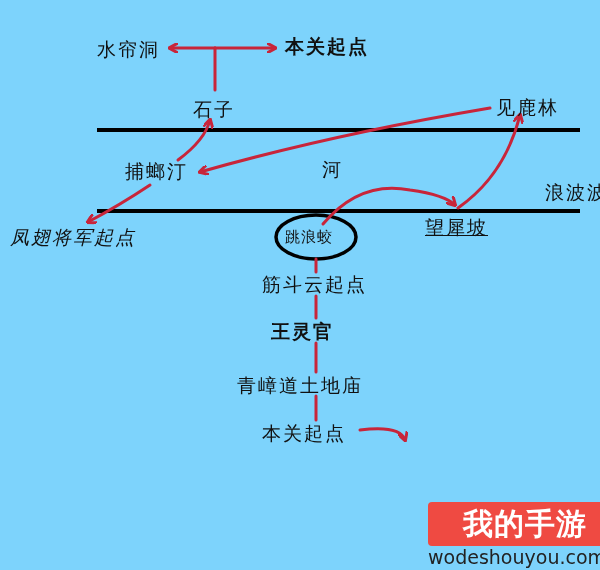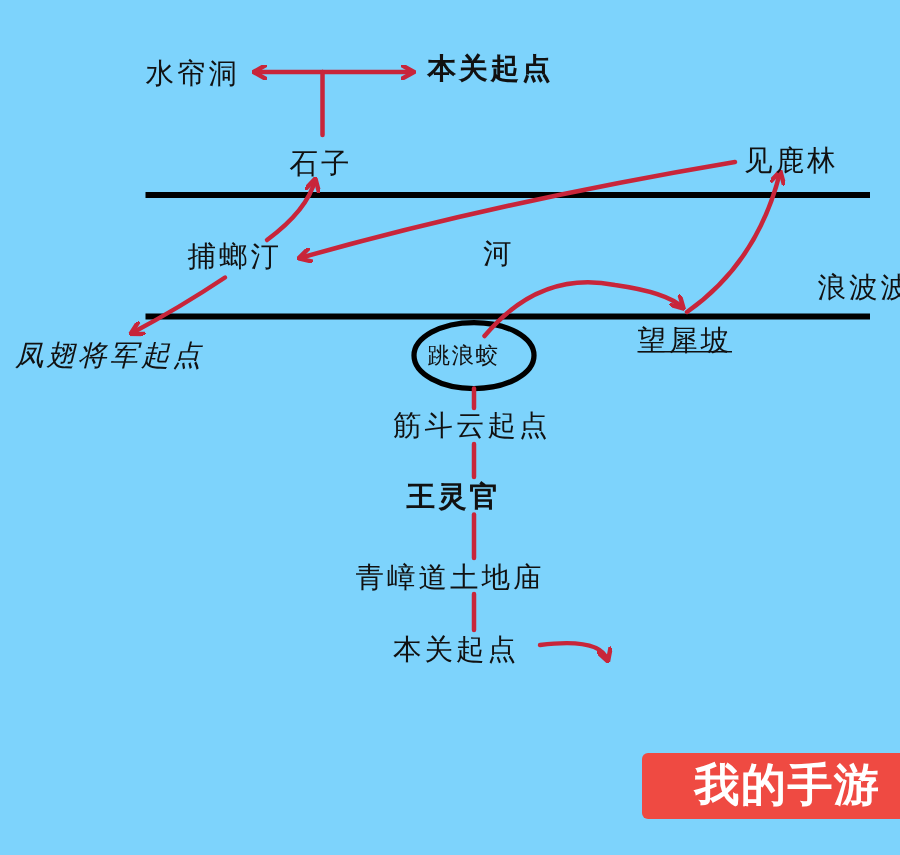--- a/index.html
+++ b/index.html
@@ -58,13 +58,14 @@
   <span class="lbl" style="left:497px;top:183px;margin-left:48px;">浪波波</span>
   <span class="lbl" style="left:10px;top:228px;font-style:italic;">凤翅将军起点</span>
   <span class="lbl" style="left:425px;top:218px;text-decoration:underline;">望犀坡</span>
   <span class="lbl" style="left:285px;top:230px;font-size:15px;letter-spacing:1px;">跳浪蛟</span>
   <span class="lbl" style="left:262px;top:275px;">筋斗云起点</span>
   <span class="lbl" style="left:271px;top:322px;font-weight:bold;">王灵官</span>
   <span class="lbl" style="left:237px;top:376px;">青嶂道土地庙</span>
   <span class="lbl" style="left:262px;top:424px;">本关起点</span>
 
   <div class="logo-box">我的手游</div>
+  <div class="logo-url">wodeshouyou.com</div>
 </div>
 
 </body></html>

